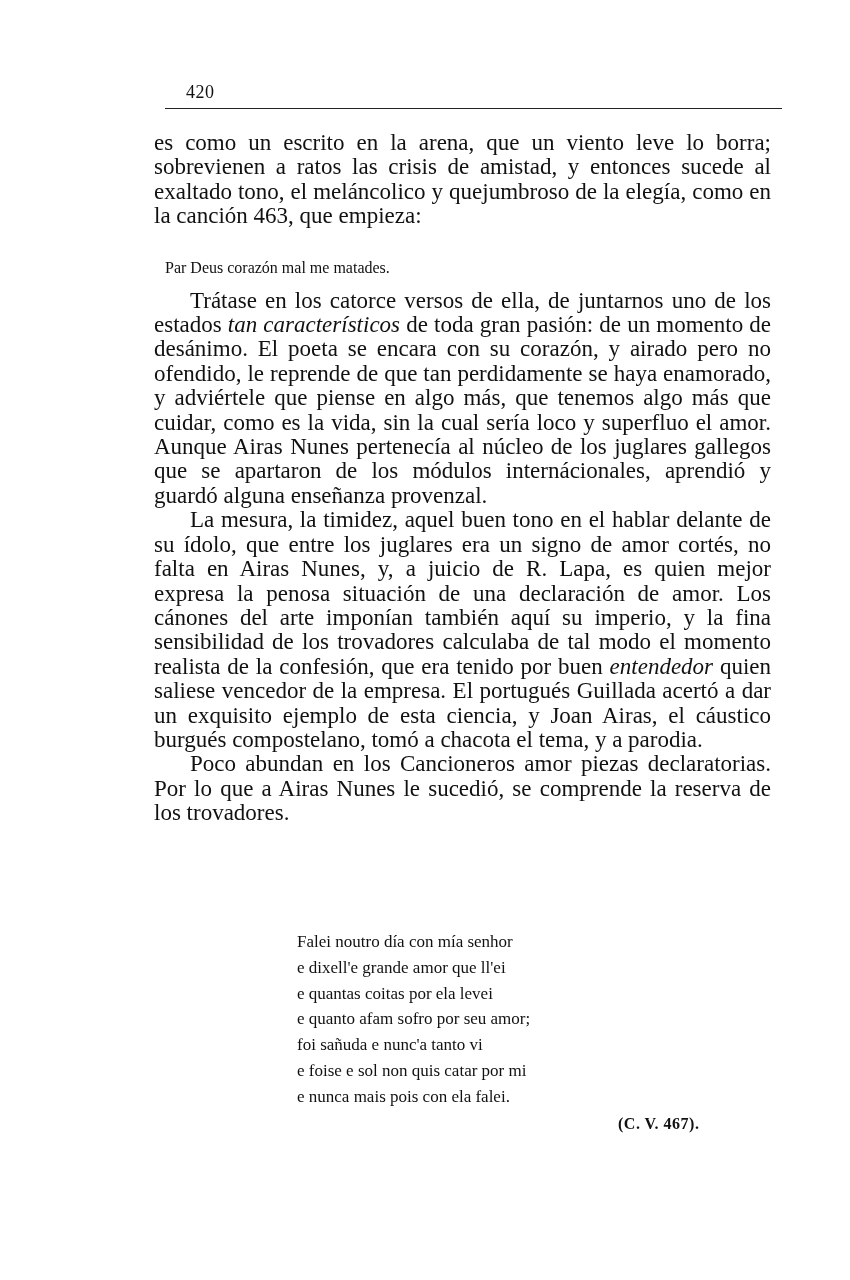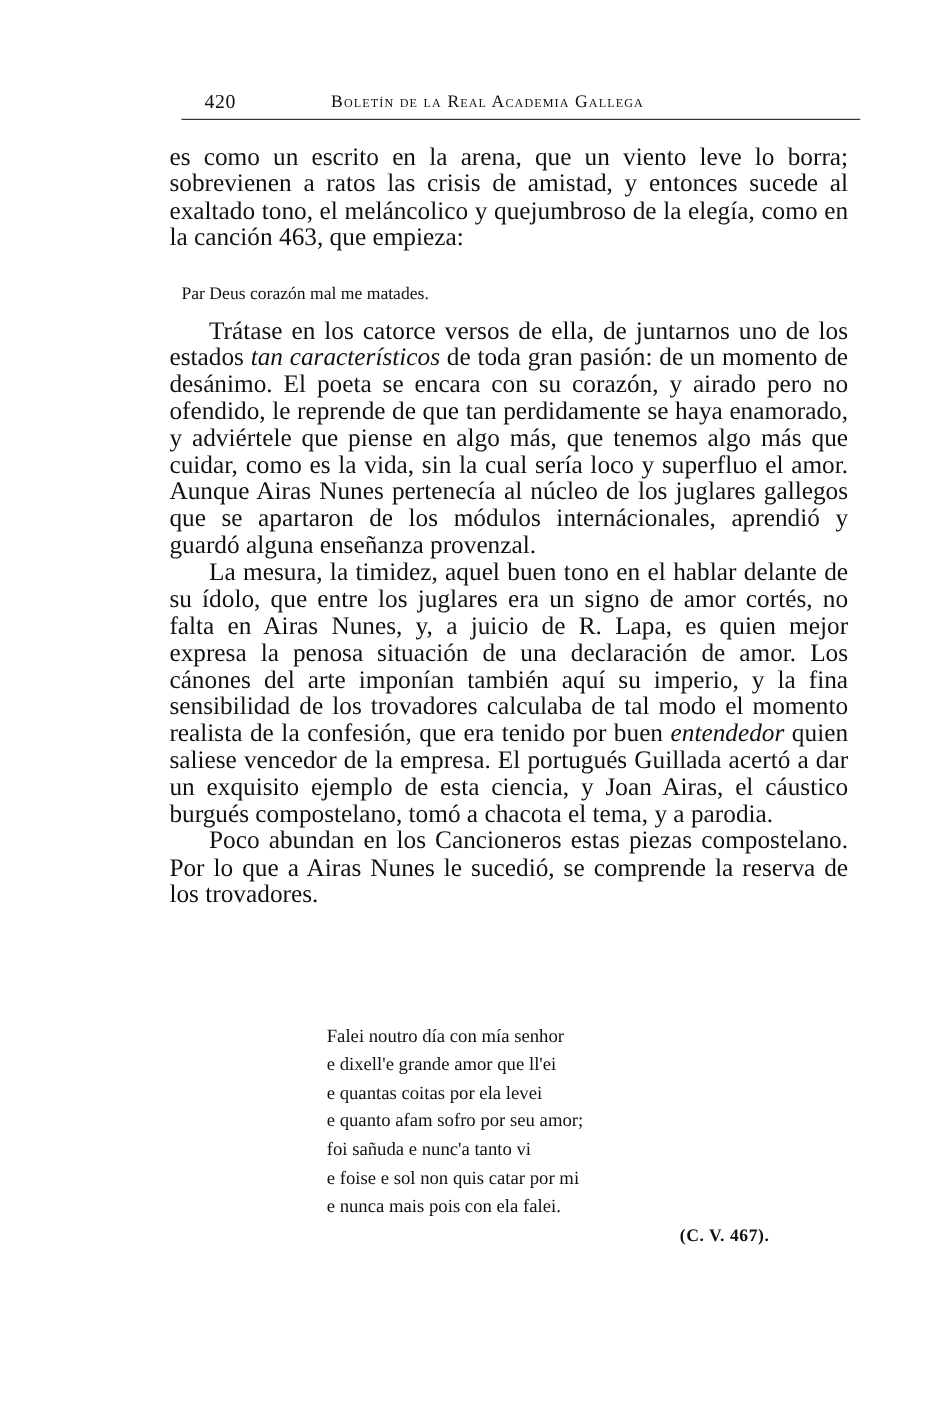--- a/index.html
+++ b/index.html
@@ -18,30 +18,29 @@
   .citation { position: absolute; left: 618px; top: 1115px; font-size: 16px; letter-spacing: 0.5px; font-weight: bold; text-align: right; }
   em { font-style: italic; }
 </style>
 </head>
 <body>
 
 <div class="page">
 
   <div class="header">
     <span class="page-number">420</span>
-    <span class="running-head">Boletín de la Real Academia Gallega</span>
   </div>
   <div class="rule"></div>
 
   <div class="body">
     <p class="para">es como un escrito en la arena, que un viento leve lo borra; sobrevienen a ratos las crisis de amistad, y entonces sucede al exaltado tono, el meláncolico y quejumbroso de la elegía, como en la canción 463, que empieza:</p>
     <div style="height:60px"></div>
     <p class="para indent"><span>Trátase en los catorce versos de ella, de juntarnos uno de los estados </span><em>tan característicos</em><span> de toda gran pasión: de un momento de desánimo. El poeta se encara con su corazón, y airado pero no ofendido, le reprende de que tan perdidamente se haya enamorado, y adviértele que piense en algo más, que tenemos algo más que cuidar, como es la vida, sin la cual sería loco y superfluo el amor. Aunque Airas Nunes pertenecía al núcleo de los juglares gallegos que se apartaron de los módulos internácionales, aprendió y guardó alguna enseñanza provenzal.</span></p>
     <p class="para indent"><span>La mesura, la timidez, aquel buen tono en el hablar delante de su ídolo, que entre los juglares era un signo de amor cortés, no falta en Airas Nunes, y, a juicio de R. Lapa, es quien mejor expresa la penosa situación de una declaración de amor. Los cánones del arte imponían también aquí su imperio, y la fina sensibilidad de los trovadores calculaba de tal modo el momento realista de la confesión, que era tenido por buen </span><em>entendedor</em><span> quien saliese vencedor de la empresa. El portugués Guillada acertó a dar un exquisito ejemplo de esta ciencia, y Joan Airas, el cáustico burgués compostelano, tomó a chacota el tema, y a parodia.</span></p>
-    <p class="para indent">Poco abundan en los Cancioneros estas piezas compostelano. Por lo que a Airas Nunes le sucedió, se comprende la reserva de los trovadores.</p>
+    <p class="para indent">Poco abundan en los Cancioneros amor piezas declaratorias. Por lo que a Airas Nunes le sucedió, se comprende la reserva de los trovadores.</p>
   </div>
 
   <div class="quote-line">Par Deus corazón mal me matades.</div>
 
   <div class="verse">
     <span class="verse-line">Falei noutro día con mía senhor</span>
     <span class="verse-line">e dixell'e grande amor que ll'ei</span>
     <span class="verse-line">e quantas coitas por ela levei</span>
     <span class="verse-line">e quanto afam sofro por seu amor;</span>
     <span class="verse-line">foi sañuda e nunc'a tanto vi</span>

